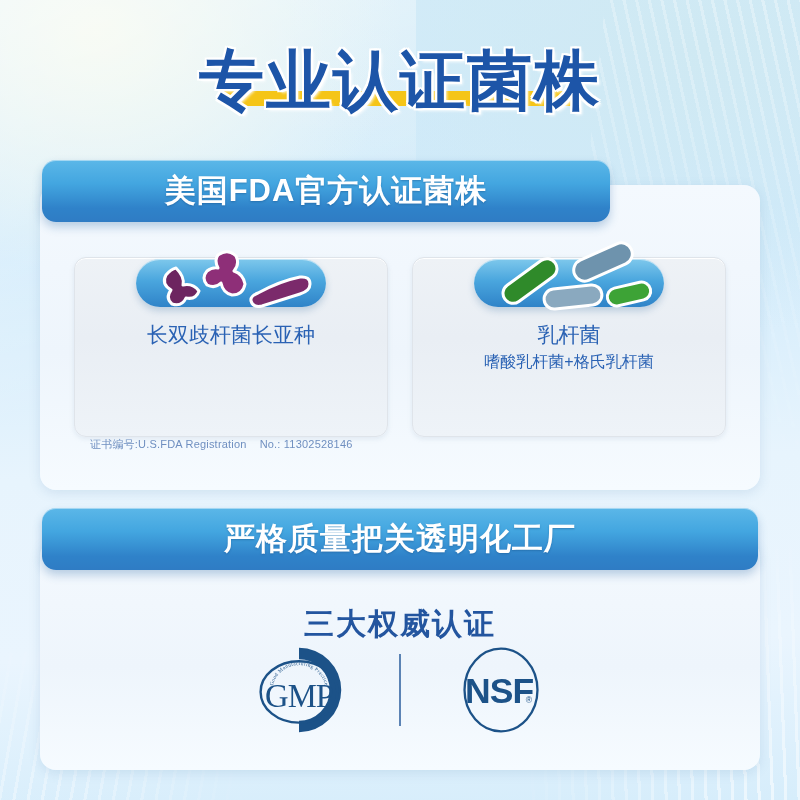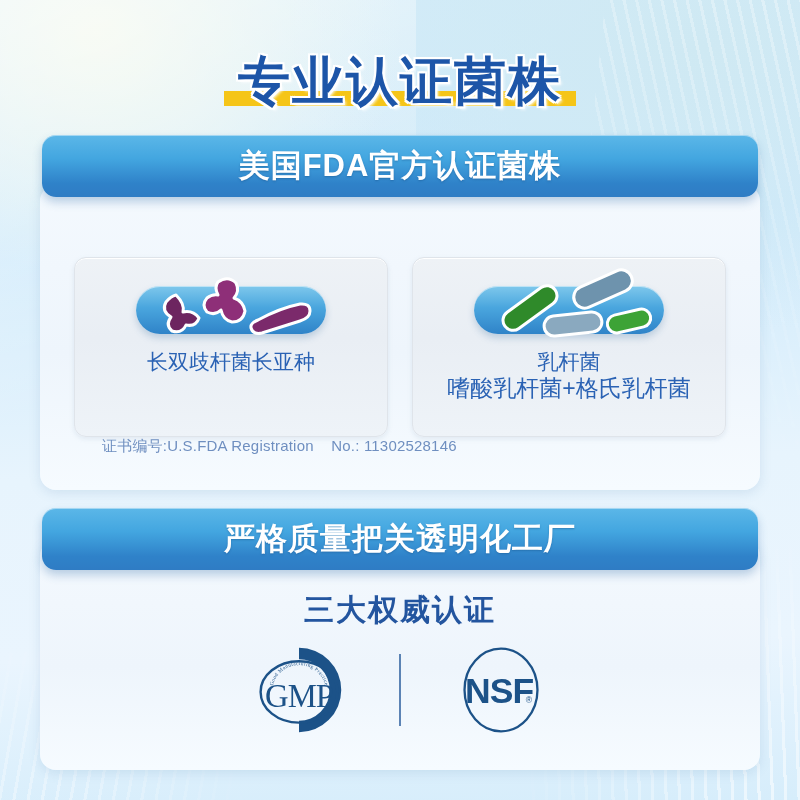--- a/index.html
+++ b/index.html
@@ -58,21 +58,21 @@
     text-align:center; height:74px;
   }
   .title-underline {
     position:absolute; left:50%; top:47px;
     transform:translateX(-50%);
     width:352px; height:15px;
     background:#f5c518;
   }
   .title-text {
     position:relative;
-    font-size:52px; font-weight:bold;
+    font-size:65px; font-weight:bold;
     color:#1d55a8;
     letter-spacing:2px;
     line-height:74px;
     text-shadow:
       2px 0 0 #fff, -2px 0 0 #fff, 0 2px 0 #fff, 0 -2px 0 #fff,
       2px 2px 0 #fff, -2px 2px 0 #fff, 2px -2px 0 #fff, -2px -2px 0 #fff,
       3px 3px 3px rgba(255,255,255,.85);
   }
 
   
@@ -91,61 +91,61 @@
     box-shadow:0 5px 10px rgba(45,105,165,.30), inset 0 1px 0 rgba(255,255,255,.45);
     display:flex; align-items:center; justify-content:center;
   }
   .pill-text {
     color:#ffffff; font-size:31px; font-weight:bold; letter-spacing:1px;
     text-shadow:0 1px 2px rgba(25,80,135,.45);
   }
 
   
   #section-fda { left:40px; top:185px; width:720px; height:305px; }
-  #pill-fda { left:42px; top:135px; width:716px; }
+  #pill-fda { left:42px; top:160px; width:568px; }
 
   .strain-row {
     position:absolute; left:34px; top:72px;
     width:652px; display:flex; gap:24px;
   }
   .strain-card {
     width:314px; height:180px;
     background:linear-gradient(180deg,#eef2f6 0%, #e9eef4 45%, #eef3f8 100%);
     border:1px solid #dfe4ea;
     border-radius:12px;
     box-shadow:0 2px 5px rgba(110,140,170,.14), inset 0 1px 0 #fff;
     display:flex; flex-direction:column; align-items:center;
-    padding-top:28px;
+    padding-top:1px;
   }
   .microbe-pill {
     position:relative;
     width:190px; height:48px;
     border-radius:24px;
     background:linear-gradient(180deg,#7ec8ec 0%, #4aa6de 45%, #2f83c8 100%);
     box-shadow:0 4px 7px rgba(70,120,165,.28), inset 0 1px 0 rgba(255,255,255,.5);
   }
   .microbe-svg { position:absolute; left:-30px; top:-24px; width:250px; height:96px; }
   .strain-name {
     margin-top:14px; text-align:center;
     color:#2a62b4; font-size:21px; line-height:27px; font-weight:500;
   }
   .strain-name .ln2 { display:block; }
-  .strain-sub { font-size:23px; }
+  .strain-sub { font-size:16px; }
 
   #cert-number {
-    position:absolute; left:62px; top:252px;
-    color:#6f8fc0; font-size:15px; letter-spacing:.2px;
+    position:absolute; left:50px; top:252px;
+    color:#6f8fc0; font-size:11px; letter-spacing:.2px;
   }
 
   
   #section-factory { left:40px; top:540px; width:720px; height:230px; }
   #pill-factory { left:42px; top:508px; width:716px;align-items:center; }
 
   #authority-title {
-    position:absolute; left:0; top:50px; width:100%;
+    position:absolute; left:0; top:64px; width:100%;
     text-align:center; color:#23559f;
     font-size:30px; font-weight:bold; letter-spacing:2px;
   }
   #logo-row {
     position:absolute; left:0; top:102px; width:100%;
     display:flex; align-items:center; justify-content:center; gap:0;
   }
   .logo-cell { width:200px; display:flex; align-items:center; justify-content:center; }
   .logo-divider { width:1px; height:72px; background:#2a5c9c; opacity:.75; }
 

